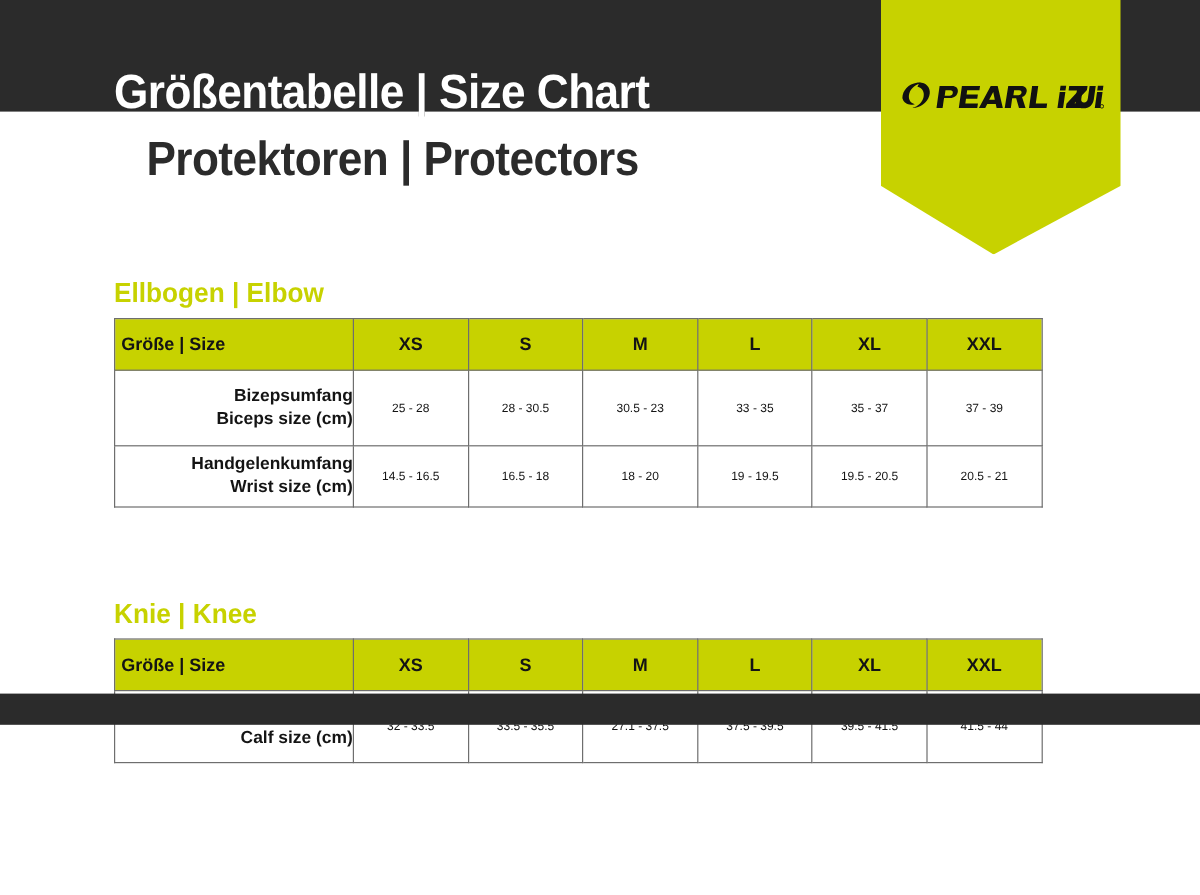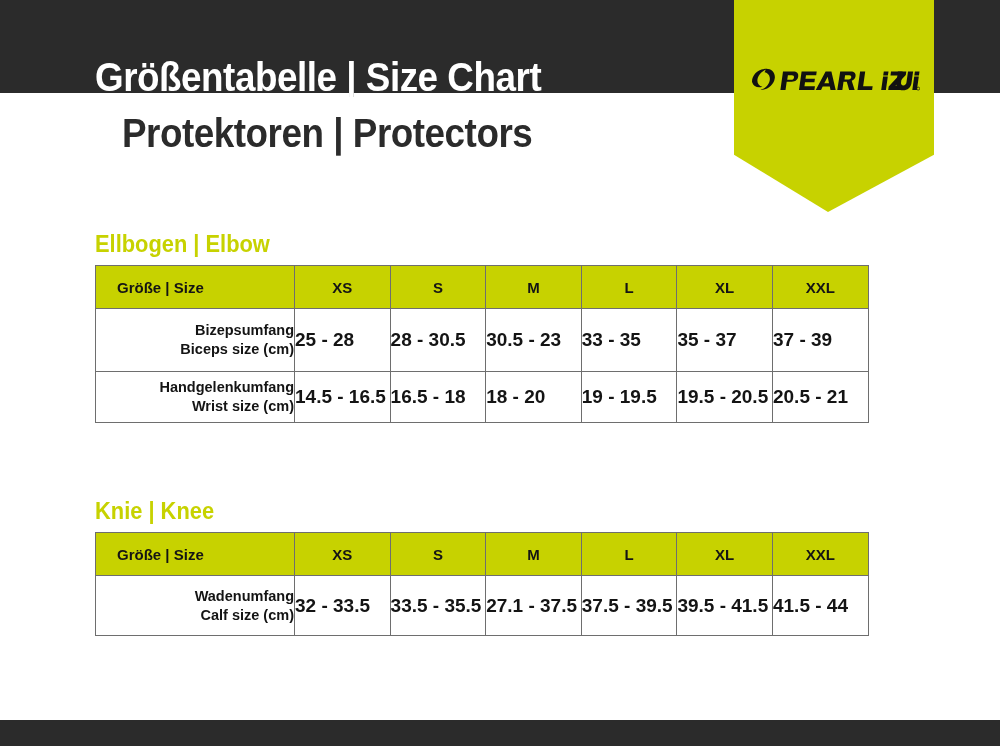--- a/index.html
+++ b/index.html
@@ -8,21 +8,21 @@
     width: 1000px;
     height: 746px;
     background: #ffffff;
     font-family: "Liberation Sans", sans-serif;
     overflow: hidden;
   }
 
   #page {
     position: relative;
     width: 1000px;
-    height: 746px;
+    height: 604px;
     background: #ffffff;
   }
 
   
   .header-dark-bar {
     position: absolute;
     left: 0;
     top: 0;
     width: 1000px;
     height: 93px;
@@ -147,21 +147,21 @@
     background: #c7d200;
     color: #141414;
     font-size: 15px;
     font-weight: bold;
     height: 43px;
     vertical-align: middle;
   }
 
   .size-table thead th.head-label {
     text-align: left;
-    padding-left: 21px;
+    padding-left: 5px;
   }
 
   .size-table thead th.head-size {
     text-align: center;
   }
 
   .size-table tbody td {
     background: #ffffff;
     height: 57px;
     vertical-align: middle;
@@ -176,22 +176,23 @@
     line-height: 1.28;
   }
 
   .size-table tbody td.cell-label .l1,
   .size-table tbody td.cell-label .l2 {
     display: block;
     white-space: nowrap;
   }
 
   .size-table tbody td.cell-value {
-    font-size: 19px;
-    font-weight: bold;
+    text-align: center;
+    font-size: 10px;
+    font-weight: normal;
     white-space: nowrap;
   }
 
   #table-elbow tbody tr:nth-child(1) td { height: 63px; }
   #table-elbow tbody tr:nth-child(2) td { height: 51px; }
   #table-knee  tbody tr:nth-child(1) td { height: 60px; }
   #table-knee  tbody tr:nth-child(2) td { height: 55px; }
 
   
   .footer-dark-bar {

